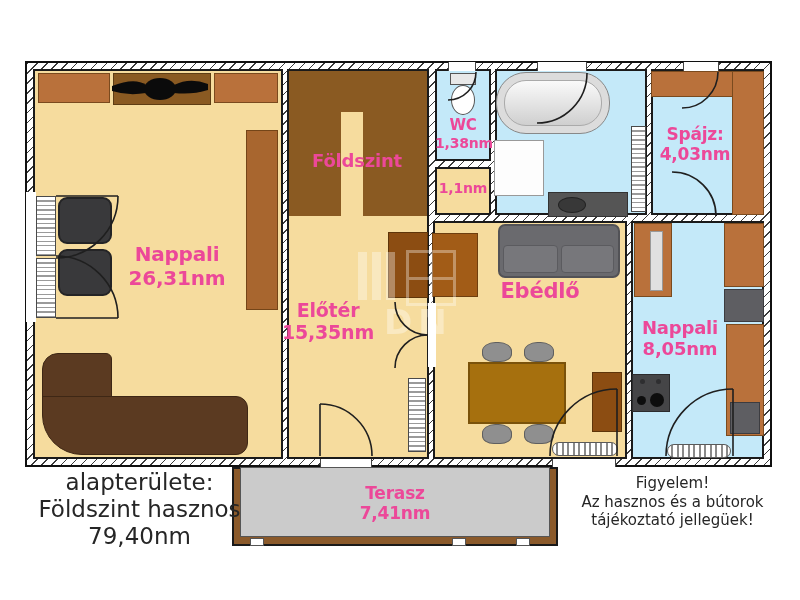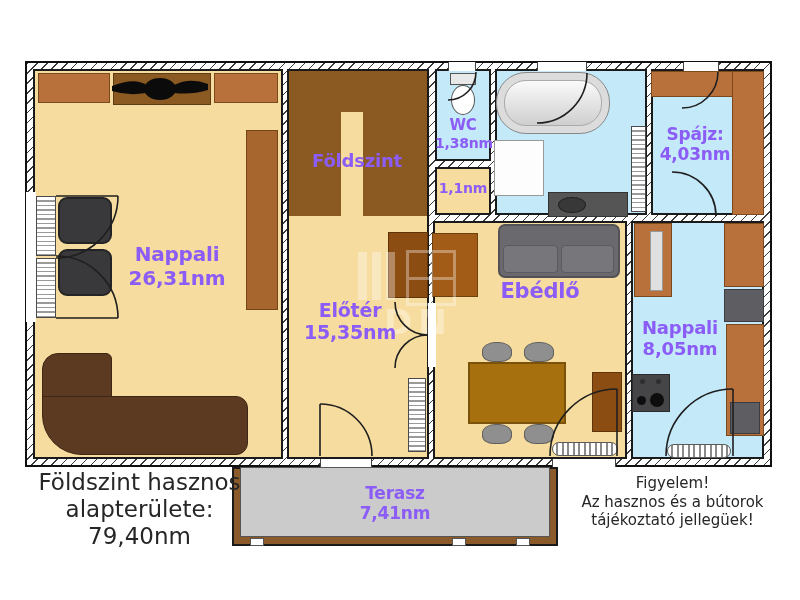--- a/index.html
+++ b/index.html
@@ -27,21 +27,21 @@
   .sofa{background:#5B3A21;border:1px solid #3E2715;}
   .gray-sofa{background:#6A6A6E;border:2px solid #525256;border-radius:7px;}
   .cushion{background:#77777B;border:1px solid #5b5b5f;border-radius:4px;}
   .table{background:#A6700E;border:2px solid #7A520A;}
   .chair{background:#8f8f8f;border:1px solid #5f5f5f;border-radius:45% 45% 40% 40%;}
   .radiator-v{background:repeating-linear-gradient(180deg,#ffffff 0 3px,#9a9a9a 3px 4.5px);border:1px solid #4a4a4a;}
   .radiator-h{background:repeating-linear-gradient(90deg,#ffffff 0 3.5px,#8a8a8a 3.5px 5.5px);border:1px solid #5a5a5a;border-radius:7px;}
   .appliance{background:#5E5E62;border:1px solid #3c3c40;}
   .white-box{background:#FDFDFD;border:1px solid #999;}
   
-  .lbl{color:#8b5cf6;font-weight:700;text-align:center;line-height:1.18;letter-spacing:-0.2px;}
+  .lbl{color:#ec4899;font-weight:700;text-align:center;line-height:1.18;letter-spacing:-0.2px;}
   .footer{color:#262626;text-align:center;font-weight:400;}
   
   .terrace{background:#8B5A2B;border:2px solid #1a1a1a;}
   .terrace-floor{background:#CBCBCB;border:1px solid #555;}
   
   .wm{opacity:.40;pointer-events:none;}
   .wm-bar{position:absolute;background:rgba(255,255,255,.85);}
   .wm-window{position:absolute;border:3px solid rgba(255,255,255,.85);
     background:
       linear-gradient(rgba(255,255,255,.85),rgba(255,255,255,.85)) 50% 0/3px 100% no-repeat,
@@ -178,39 +178,39 @@
     <div>WC</div>
     <div style="font-size:14px;">1,38nm</div>
   </div>
   <div class="abs lbl" style="left:433px;top:180px;width:60px;font-size:14px;">
     <div>1,1nm</div>
   </div>
   <div class="abs lbl" style="left:640px;top:124px;width:110px;font-size:17px;">
     <div>Spájz:</div>
     <div>4,03nm</div>
   </div>
-  <div class="abs lbl" style="left:290px;top:299px;width:120px;font-size:19px;">
+  <div class="abs lbl" style="left:268px;top:299px;width:120px;font-size:19px;">
     <div>Előtér</div>
     <div>15,35nm</div>
   </div>
   <div class="abs lbl" style="left:480px;top:279px;width:120px;font-size:21px;">
     <div>Ebédlő</div>
   </div>
   <div class="abs lbl" style="left:625px;top:317px;width:110px;font-size:18px;">
     <div>Nappali</div>
     <div>8,05nm</div>
   </div>
   <div class="abs lbl" style="left:335px;top:483px;width:120px;font-size:17px;">
     <div>Terasz</div>
     <div>7,41nm</div>
   </div>
 
   <div class="abs footer" style="left:12px;top:469px;width:255px;font-size:23px;line-height:27px;">
+    <div>alapterülete:</div>
     <div>Földszint hasznos</div>
-    <div>alapterülete:</div>
     <div>79,40nm</div>
   </div>
   <div class="abs footer" style="left:550px;top:474px;width:245px;font-size:15px;line-height:18.5px;">
     <div>Figyelem!</div>
     <div>Az hasznos és a bútorok</div>
     <div>tájékoztató jellegüek!</div>
   </div>
 
 </div>
 

